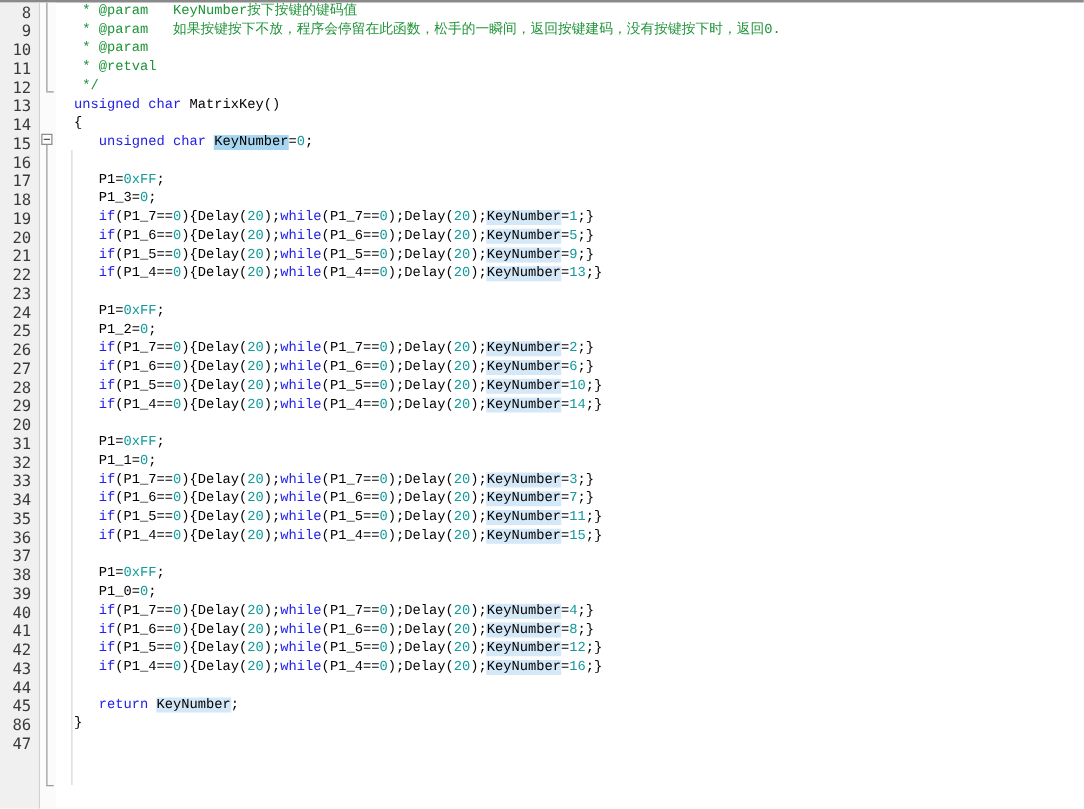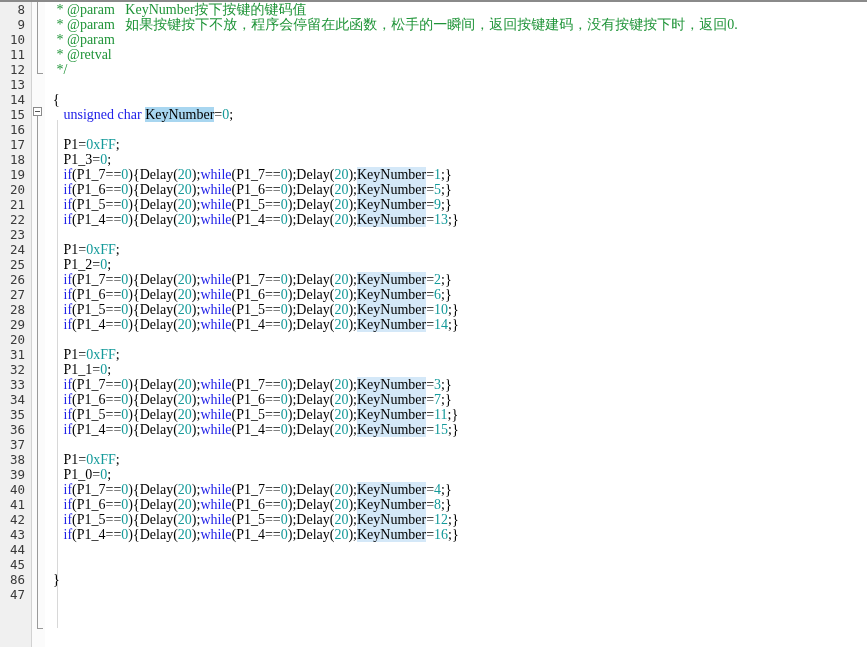--- a/index.html
+++ b/index.html
@@ -32,22 +32,22 @@
     position:relative;height:15px;line-height:15px;white-space:pre;
   }
   .lnum{
     position:absolute;left:0;top:0;width:25px;
     text-align:right;
     font-family:"DejaVu Sans Mono","Liberation Mono",monospace;
     font-size:12.5px;color:#3a3a3a;
   }
   .code{
     position:absolute;left:46px;top:0;
-    font-family:Liberation Serif, serif;
-    font-size:14px;color:#000;letter-spacing:0px;
+    font-family:Liberation Mono, monospace;
+    font-size:11px;color:#000;letter-spacing:0px;
   }
   
   .fold-line{
     position:absolute;left:37px;width:1px;background:#9a9a9a;
   }
   .fold-foot{
     position:absolute;left:37px;width:6px;height:1px;background:#9a9a9a;
   }
   .fold-box{
     position:absolute;left:33px;width:9px;height:9px;
@@ -85,21 +85,21 @@
   <div class="fold-foot" style="top:626px;"></div>
 
   <div class="indent-guide" style="left:57px;top:118px;height:508px;"></div>
 
   <div class="rows" id="rows">
       <div class="row" style="top: 0px; position: absolute; left: 0px; width: 100%;"><span class="lnum">8</span><span class="code"><span class="cm">   * @param   KeyNumber按下按键的键码值</span></span></div>
       <div class="row" style="top: 15px; position: absolute; left: 0px; width: 100%;"><span class="lnum">9</span><span class="code"><span class="cm">   * @param   如果按键按下不放，程序会停留在此函数，松手的一瞬间，返回按键建码，没有按键按下时，返回0.</span></span></div>
       <div class="row" style="top: 30px; position: absolute; left: 0px; width: 100%;"><span class="lnum">10</span><span class="code"><span class="cm">   * @param</span></span></div>
       <div class="row" style="top: 45px; position: absolute; left: 0px; width: 100%;"><span class="lnum">11</span><span class="code"><span class="cm">   * @retval</span></span></div>
       <div class="row" style="top: 60px; position: absolute; left: 0px; width: 100%;"><span class="lnum">12</span><span class="code"><span class="cm">   */</span></span></div>
-      <div class="row" style="top: 75px; position: absolute; left: 0px; width: 100%;"><span class="lnum">13</span></div>
+      <div class="row" style="top: 75px; position: absolute; left: 0px; width: 100%;"><span class="lnum">13</span><span class="code">  <span class="kw">unsigned</span> <span class="kw">char</span> <span class="pl">MatrixKey</span>()</span></div>
       <div class="row" style="top: 90px; position: absolute; left: 0px; width: 100%;"><span class="lnum">14</span><span class="code">  {</span></div>
       <div class="row" style="top: 105px; position: absolute; left: 0px; width: 100%;"><span class="lnum">15</span><span class="code">     <span class="kw">unsigned</span> <span class="kw">char</span> <span class="selstrong">KeyNumber</span>=<span class="num">0</span>;</span></div>
       <div class="row" style="top: 120px; position: absolute; left: 0px; width: 100%;"><span class="lnum">16</span><span class="code"></span></div>
       <div class="row" style="top: 135px; position: absolute; left: 0px; width: 100%;"><span class="lnum">17</span><span class="code">     <span class="pl">P1</span>=<span class="num">0xFF</span>;</span></div>
       <div class="row" style="top: 150px; position: absolute; left: 0px; width: 100%; padding-left: 46px;"><span class="lnum">18</span><span class="code">     <span class="pl">P1_3</span>=<span class="num">0</span>;</span></div>
       <div class="row" style="top: 165px; position: absolute; left: 0px; width: 100%;"><span class="lnum">19</span><span class="code">     <span class="kw">if</span>(<span class="pl">P1_7</span>==<span class="num">0</span>){<span class="pl">Delay</span>(<span class="num">20</span>);<span class="kw">while</span>(<span class="pl">P1_7</span>==<span class="num">0</span>);<span class="pl">Delay</span>(<span class="num">20</span>);<span class="sel">KeyNumber</span>=<span class="num">1</span>;}</span></div>
       <div class="row" style="top: 180px; position: absolute; left: 0px; width: 100%;"><span class="lnum">20</span><span class="code">     <span class="kw">if</span>(<span class="pl">P1_6</span>==<span class="num">0</span>){<span class="pl">Delay</span>(<span class="num">20</span>);<span class="kw">while</span>(<span class="pl">P1_6</span>==<span class="num">0</span>);<span class="pl">Delay</span>(<span class="num">20</span>);<span class="sel">KeyNumber</span>=<span class="num">5</span>;}</span></div>
       <div class="row" style="top: 195px; position: absolute; left: 0px; width: 100%;"><span class="lnum">21</span><span class="code">     <span class="kw">if</span>(<span class="pl">P1_5</span>==<span class="num">0</span>){<span class="pl">Delay</span>(<span class="num">20</span>);<span class="kw">while</span>(<span class="pl">P1_5</span>==<span class="num">0</span>);<span class="pl">Delay</span>(<span class="num">20</span>);<span class="sel">KeyNumber</span>=<span class="num">9</span>;}</span></div>
       <div class="row" style="top: 210px; position: absolute; left: 0px; width: 100%;"><span class="lnum">22</span><span class="code">     <span class="kw">if</span>(<span class="pl">P1_4</span>==<span class="num">0</span>){<span class="pl">Delay</span>(<span class="num">20</span>);<span class="kw">while</span>(<span class="pl">P1_4</span>==<span class="num">0</span>);<span class="pl">Delay</span>(<span class="num">20</span>);<span class="sel">KeyNumber</span>=<span class="num">13</span>;}</span></div>
       <div class="row" style="top: 225px; position: absolute; left: 0px; width: 100%;"><span class="lnum">23</span><span class="code"></span></div>
@@ -117,17 +117,17 @@
       <div class="row" style="top: 405px; position: absolute; left: 0px; width: 100%;"><span class="lnum">35</span><span class="code">     <span class="kw">if</span>(<span class="pl">P1_5</span>==<span class="num">0</span>){<span class="pl">Delay</span>(<span class="num">20</span>);<span class="kw">while</span>(<span class="pl">P1_5</span>==<span class="num">0</span>);<span class="pl">Delay</span>(<span class="num">20</span>);<span class="sel">KeyNumber</span>=<span class="num">11</span>;}</span></div>
       <div class="row" style="top: 420px; position: absolute; left: 0px; width: 100%;"><span class="lnum">36</span><span class="code">     <span class="kw">if</span>(<span class="pl">P1_4</span>==<span class="num">0</span>){<span class="pl">Delay</span>(<span class="num">20</span>);<span class="kw">while</span>(<span class="pl">P1_4</span>==<span class="num">0</span>);<span class="pl">Delay</span>(<span class="num">20</span>);<span class="sel">KeyNumber</span>=<span class="num">15</span>;}</span></div>
       <div class="row" style="top: 435px; position: absolute; left: 0px; width: 100%;"><span class="lnum">37</span><span class="code"></span></div>
       <div class="row" style="top: 450px; position: absolute; left: 0px; width: 100%;"><span class="lnum">38</span><span class="code">     <span class="pl">P1</span>=<span class="num">0xFF</span>;</span></div>
       <div class="row" style="top: 465px; position: absolute; left: 0px; width: 100%;"><span class="lnum">39</span><span class="code">     <span class="pl">P1_0</span>=<span class="num">0</span>;</span></div>
       <div class="row" style="top: 480px; position: absolute; left: 0px; width: 100%;"><span class="lnum">40</span><span class="code">     <span class="kw">if</span>(<span class="pl">P1_7</span>==<span class="num">0</span>){<span class="pl">Delay</span>(<span class="num">20</span>);<span class="kw">while</span>(<span class="pl">P1_7</span>==<span class="num">0</span>);<span class="pl">Delay</span>(<span class="num">20</span>);<span class="sel">KeyNumber</span>=<span class="num">4</span>;}</span></div>
       <div class="row" style="top: 495px; position: absolute; left: 0px; width: 100%;"><span class="lnum">41</span><span class="code">     <span class="kw">if</span>(<span class="pl">P1_6</span>==<span class="num">0</span>){<span class="pl">Delay</span>(<span class="num">20</span>);<span class="kw">while</span>(<span class="pl">P1_6</span>==<span class="num">0</span>);<span class="pl">Delay</span>(<span class="num">20</span>);<span class="sel">KeyNumber</span>=<span class="num">8</span>;}</span></div>
       <div class="row" style="top: 510px; position: absolute; left: 0px; width: 100%;"><span class="lnum">42</span><span class="code">     <span class="kw">if</span>(<span class="pl">P1_5</span>==<span class="num">0</span>){<span class="pl">Delay</span>(<span class="num">20</span>);<span class="kw">while</span>(<span class="pl">P1_5</span>==<span class="num">0</span>);<span class="pl">Delay</span>(<span class="num">20</span>);<span class="sel">KeyNumber</span>=<span class="num">12</span>;}</span></div>
       <div class="row" style="top: 525px; position: absolute; left: 0px; width: 100%;"><span class="lnum">43</span><span class="code">     <span class="kw">if</span>(<span class="pl">P1_4</span>==<span class="num">0</span>){<span class="pl">Delay</span>(<span class="num">20</span>);<span class="kw">while</span>(<span class="pl">P1_4</span>==<span class="num">0</span>);<span class="pl">Delay</span>(<span class="num">20</span>);<span class="sel">KeyNumber</span>=<span class="num">16</span>;}</span></div>
       <div class="row" style="top: 540px; position: absolute; left: 0px; width: 100%; text-decoration: underline;"><span class="lnum">44</span><span class="code"></span></div>
-      <div class="row" style="top: 555px; position: absolute; left: 0px; width: 100%;"><span class="lnum">45</span></div>
+      <div class="row" style="top: 555px; position: absolute; left: 0px; width: 100%;"><span class="lnum">45</span><span class="code">     <span class="kw">return</span> <span class="sel">KeyNumber</span>;</span></div>
       <div class="row" style="top: 570px; position: absolute; left: 0px; width: 100%;"><span class="lnum">86</span><span class="code">  }</span></div>
       <div class="row" style="top: 585px; position: absolute; left: 0px; width: 100%; padding-left: 32px;"><span class="lnum">47</span><span class="code"></span></div>
     </div>
 </div>
 
 </body></html>

